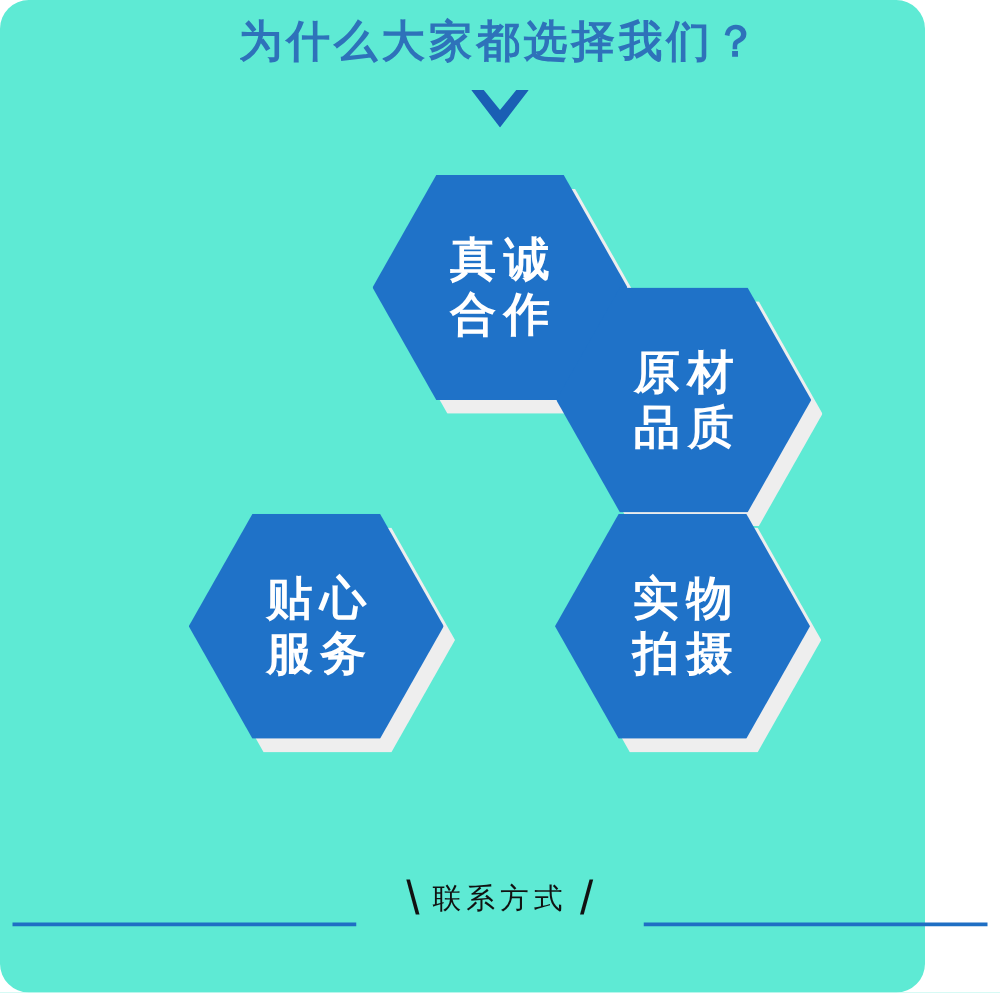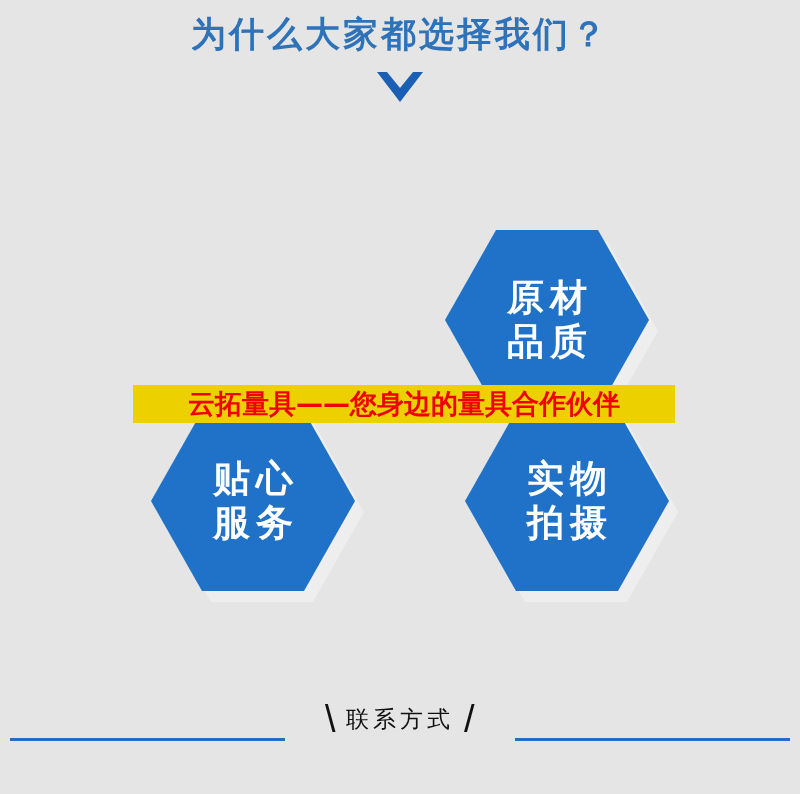--- a/index.html
+++ b/index.html
@@ -2,21 +2,21 @@
 <html><head>
 <meta charset="utf-8">
 <style>
   * { margin:0; padding:0; box-sizing:border-box; }
   html, body {
     width:800px; height:794px;
     background:#ffffff;
     font-family:"Liberation Sans","DejaVu Sans",sans-serif;
     overflow:hidden;
   }
-  #page { position:relative; width:800px; height:794px; background:#e5e5e5; }
+  #page { position:relative; width:740px; height:794px; background:#5eead4;border-radius:23px; }
 
   
   .header { position:absolute; left:0; top:0; width:800px; text-align:center; }
   .main-title {
     font-size:35px; font-weight:bold; color:#2e72ba;
     letter-spacing:3px; line-height:44px; margin-top:12px;
     font-family:"DejaVu Sans","Liberation Sans",sans-serif;
   }
   .sub-title {
     font-size:11px; font-weight:bold; color:#2e72ba;
@@ -92,51 +92,55 @@
     <div class="main-title">为什么大家都选择我们？</div>
     <div class="chevron">
       <svg width="46" height="30" viewBox="0 0 46 30" aria-hidden="true">
         <polygon points="0,0 10,0 23,16 36,0 46,0 23,30" fill="#1a5fb4"></polygon>
       </svg>
     </div>
   </div>
 
   <div class="hexfield">
 
+    <div class="hexwrap" style="left:298px; top:22px;">
+      <div class="hex shadow"></div>
+      <div class="hex face">
+        <span class="hex-line">真诚</span>
+        <span class="hex-line">合作</span>
+      </div>
+    </div>
 
 
     <div class="hexwrap" style="left:445px; top:112px;">
       <div class="hex shadow"></div>
       <div class="hex face">
         <span class="hex-line">原材</span>
         <span class="hex-line">品质</span>
       </div>
     </div>
 
     <div class="hexwrap" style="left:151px; top:293px;">
       <div class="hex shadow"></div>
       <div class="hex face">
         <span class="hex-line">贴心</span>
         <span class="hex-line">服务</span>
       </div>
     </div>
 
-    <div class="hexwrap" style="left:465px; top:293px;">
+    <div class="hexwrap" style="left:444px; top:293px;">
       <div class="hex shadow"></div>
       <div class="hex face">
         <span class="hex-line">实物</span>
         <span class="hex-line">拍摄</span>
       </div>
     </div>
 
   </div>
 
-  <div class="banner">
-    <span class="banner-text">云拓量具——您身边的量具合作伙伴</span>
-  </div>
 
   <div class="footer">
     <div class="footer-row">
       <div class="rule left"></div>
       <div class="rule right"></div>
       <span class="slash l">/</span>
       <span class="footer-cn">联系方式</span>
       <span class="slash r">/</span>
     </div>
   </div>

